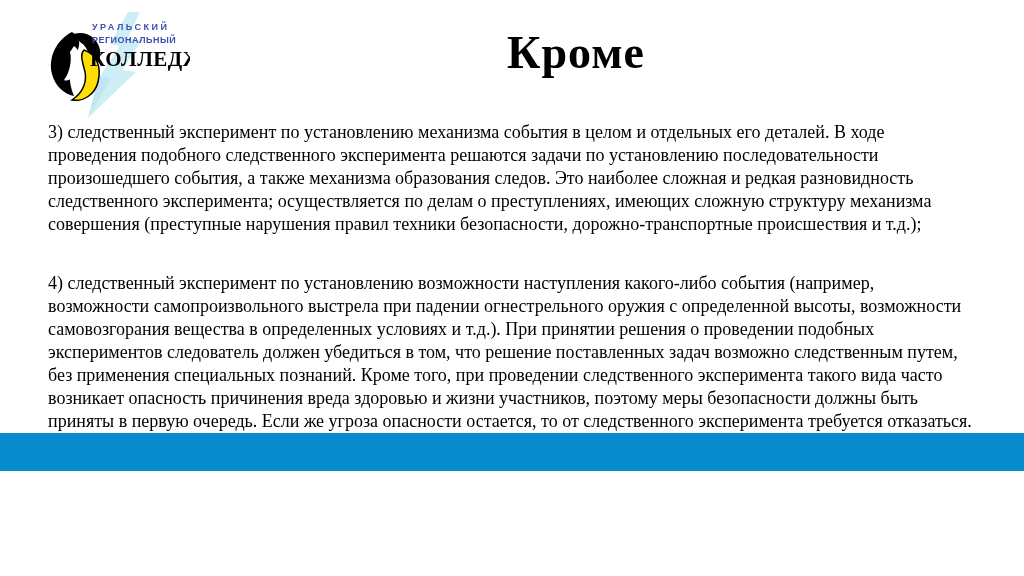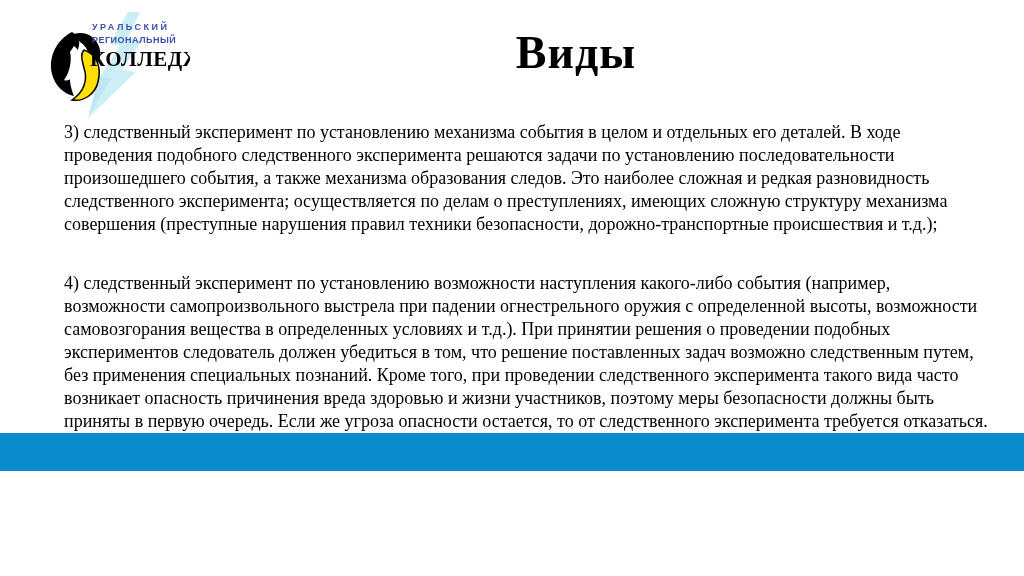--- a/index.html
+++ b/index.html
@@ -39,21 +39,21 @@
     font-size: 46px;
     font-weight: bold;
     color: #000000;
     letter-spacing: 1px;
     margin: 0;
   }
 
   
   .body-text {
     position: absolute;
-    left: 64px;
+    left: 48px;
     top: 121px;
     width: 924px;
     color: #000000;
     font-size: 18px;
     line-height: 23px;
     text-align: left;
   }
   .body-text p {
     margin: 0 0 36px 0;
   }
@@ -97,21 +97,21 @@
         <path d="M44,40 C56,44 62,56 58,72 C55,84 44,92 32,90 C44,82 48,70 44,58 C42,50 40,44 44,40 Z" fill="#ffdf00" stroke="#000000" stroke-width="1.5"></path>
         <path d="M34,36 C40,40 42,50 38,60 C34,68 28,72 24,70 C30,62 32,50 30,42 Z" fill="#ffffff"></path>
       </g>
 
       <text x="52" y="20" class="logo-text-small" font-size="9" letter-spacing="2.5" fill="#3c4fae">УРАЛЬСКИЙ</text>
       <text x="52" y="33" class="logo-text-small" font-size="9" letter-spacing="0.5" fill="#3c4fae">РЕГИОНАЛЬНЫЙ</text>
       <text x="50" y="56" class="logo-text-big" font-size="21" letter-spacing="0.5" fill="#000000">КОЛЛЕДЖ</text>
     </svg>
   </div>
 
-  <h1 class="title">Виды</h1>
+  <h1 class="title">Кроме</h1>
 
   <div class="body-text">
     <p>3) следственный эксперимент по установлению механизма события в целом и отдельных его деталей. В ходе проведения подобного следственного эксперимента решаются задачи по установлению последовательности произошедшего события, а также механизма образования следов. Это наиболее сложная и редкая разновидность следственного эксперимента; осуществляется по делам о преступлениях, имеющих сложную структуру механизма совершения (преступные нарушения правил техники безопасности, дорожно-транспортные происшествия и т.д.);</p>
     <p>4) следственный эксперимент по установлению возможности наступления какого-либо события (например, возможности самопроизвольного выстрела при падении огнестрельного оружия с определенной высоты, возможности самовозгорания вещества в определенных условиях и т.д.). При принятии решения о проведении подобных экспериментов следователь должен убедиться в том, что решение поставленных задач возможно следственным путем, без применения специальных познаний. Кроме того, при проведении следственного эксперимента такого вида часто возникает опасность причинения вреда здоровью и жизни участников, поэтому меры безопасности должны быть приняты в первую очередь. Если же угроза опасности остается, то от следственного эксперимента требуется отказаться.</p>
   </div>
 
   <div class="footer-bar" style="background: rgb(9, 140, 205);"></div>
 
 </div>
 

